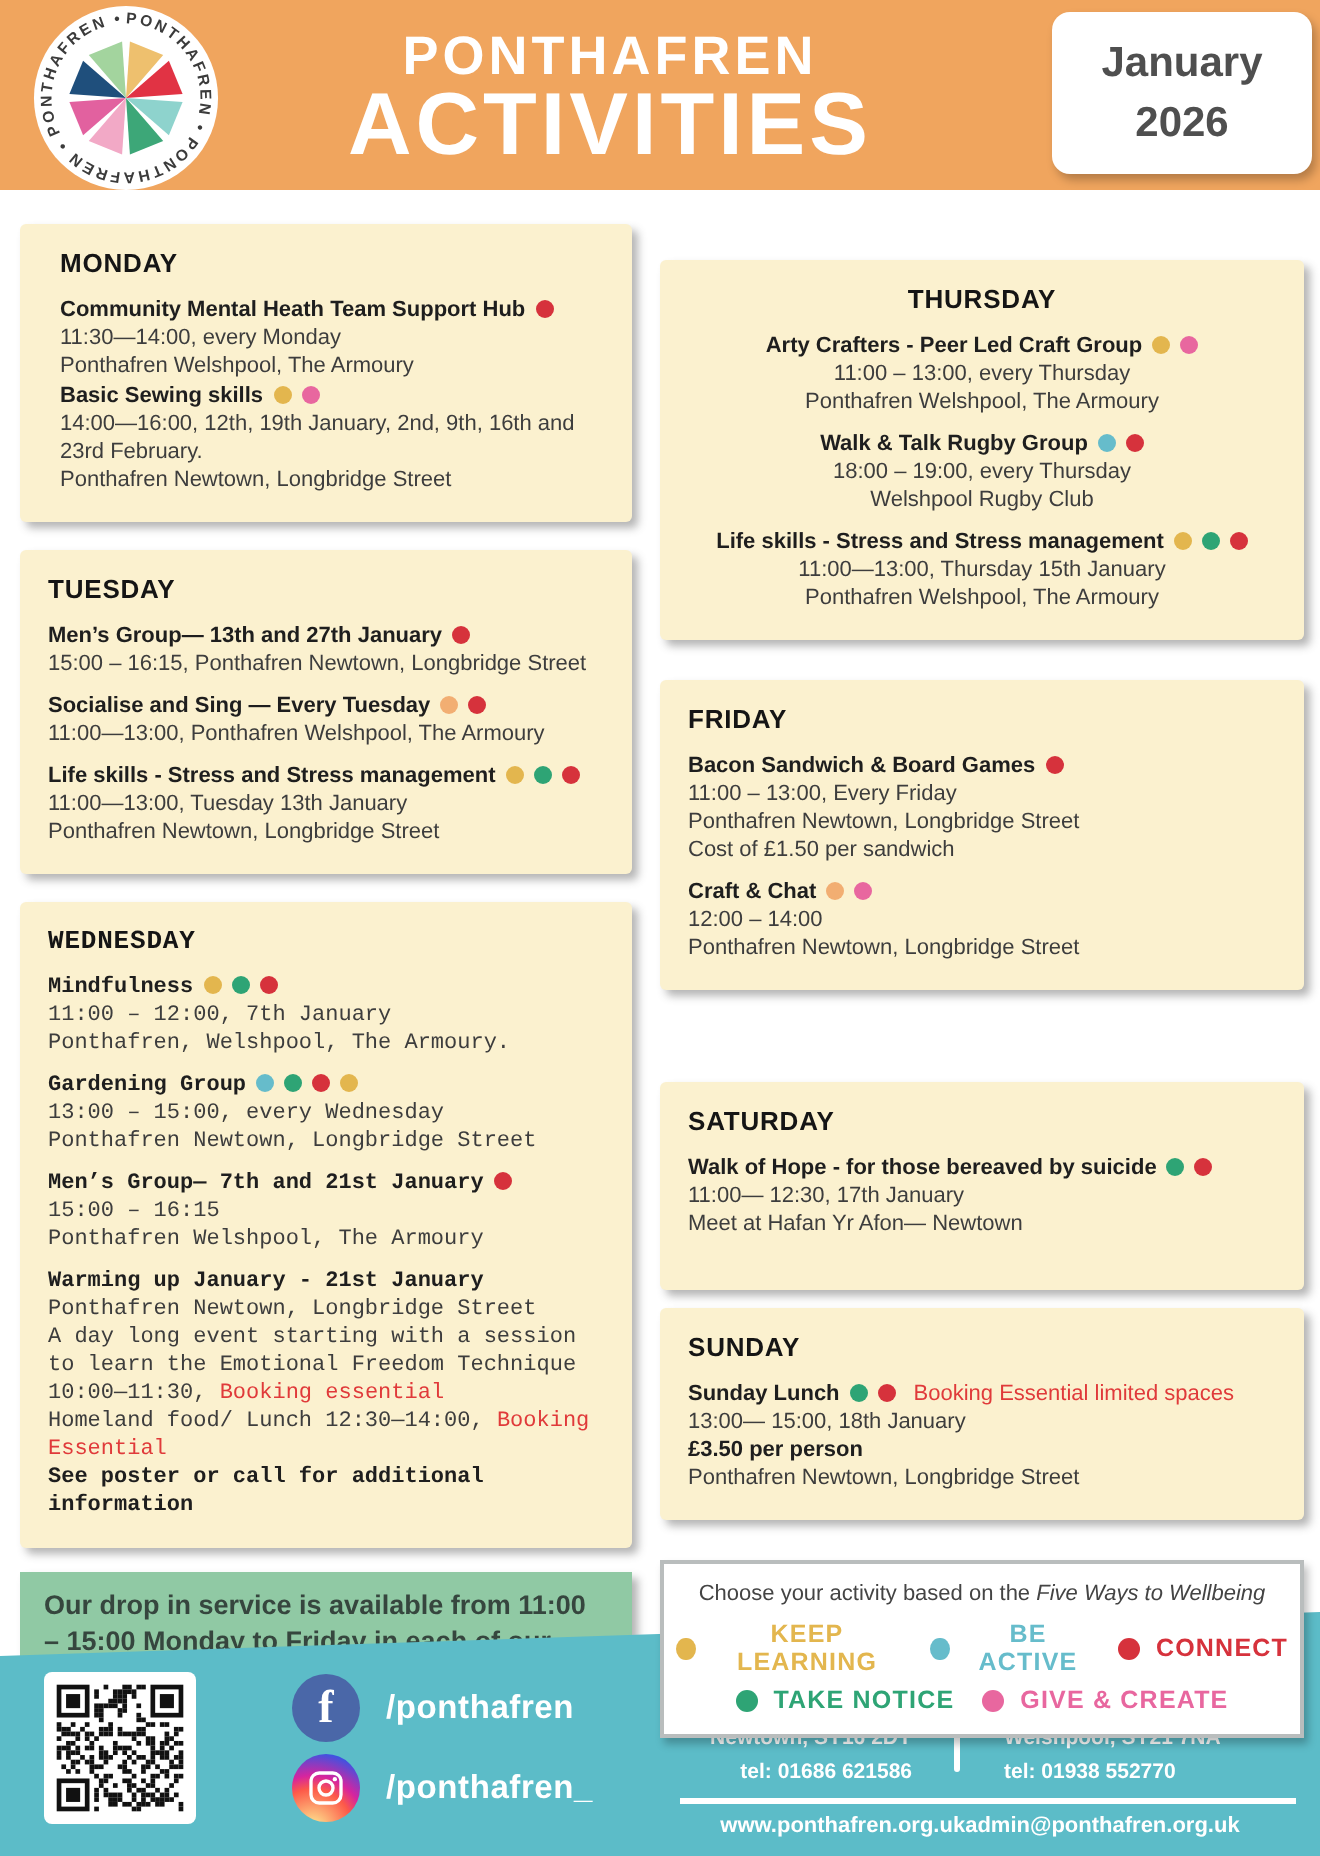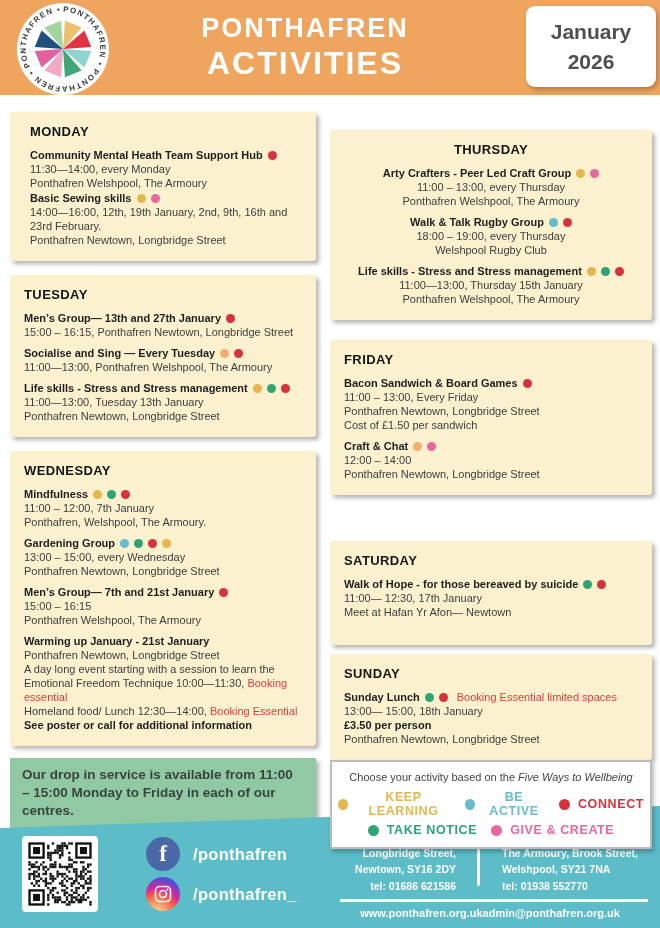--- a/index.html
+++ b/index.html
@@ -7,21 +7,21 @@
   .page {
     position:relative; width:660px; height:928px; margin:0 auto;
     background:#ffffff; overflow:hidden;
     font-family:"Liberation Sans", sans-serif; color:#3d3d3d;
   }
   
   .header { position:absolute; left:0; top:0; width:660px; height:95px; background:#f0a55e; }
   .logo { position:absolute; left:16px; top:2px; width:94px; height:94px; }
   .titles { position:absolute; left:120px; top:12px; width:370px; text-align:center; color:#fff; }
   .title-1 { font-size:27px; font-weight:bold; letter-spacing:2px; line-height:32px; }
-  .title-2 { font-size:32px; font-weight:bold; letter-spacing:2px; line-height:38px; }
+  .title-2 { font-size:44px; font-weight:bold; letter-spacing:2px; line-height:38px; }
   .date-card {
     position:absolute; right:4px; top:6px; width:130px; height:81px;
     background:#fff; border-radius:9px; box-shadow:2px 3px 5px rgba(0,0,0,.25);
     display:flex; flex-direction:column; align-items:center; justify-content:center;
     color:#4f4f4f; font-weight:bold; font-size:21px; line-height:30px;
   }
   
   .col-left  { position:absolute; left:10px;  top:112px; width:306px; }
   .col-right { position:absolute; left:330px; top:130px; width:322px; }
   .card {
@@ -33,25 +33,25 @@
   .activity.tight { margin-top:1px; }
   .activity:first-of-type { margin-top:0; }
   .act-name { font-size:11px; font-weight:bold; color:#1e1e1e; line-height:14px; }
   .line { font-size:11px; color:#3d3d3d; line-height:14px; }
   .red { color:#e03a3a; }
   .bold { font-weight:bold; color:#1e1e1e; }
   .dot { display:inline-block; width:9px; height:9px; border-radius:50%; margin-left:5px; vertical-align:-1px; }
   .suffix-red { color:#e03a3a; margin-left:9px; font-weight:normal; }
   #card-monday    { margin-bottom:14px;padding-left:20px; }
   #card-tuesday   { margin-bottom:14px; }
-  #card-wednesday { margin-bottom:12px; }
+  #card-wednesday { margin-bottom:12px;font-family:Liberation Mono, monospace; }
   #card-thursday  { margin-bottom:20px;text-align:center; }
   #card-friday    { margin-bottom:46px; }
   #card-saturday  { margin-bottom:9px; padding-bottom:26px; }
-  #card-sunday    { margin-bottom:0; }
+  #card-sunday    { margin-bottom:20px; }
   
   .banner {
     background:#90c9a4; padding:8px 12px; box-shadow:3px 3px 4px rgba(90,90,90,.45);
     font-size:13.5px; font-weight:600; color:#36463e; line-height:18px;
   }
   
   .legend {
     position:relative; z-index:5; background:#fff; border:2px solid #b9bdbd;
     padding:9px 6px 10px 6px; box-shadow:2px 3px 4px rgba(0,0,0,.25); text-align:center;
   }

